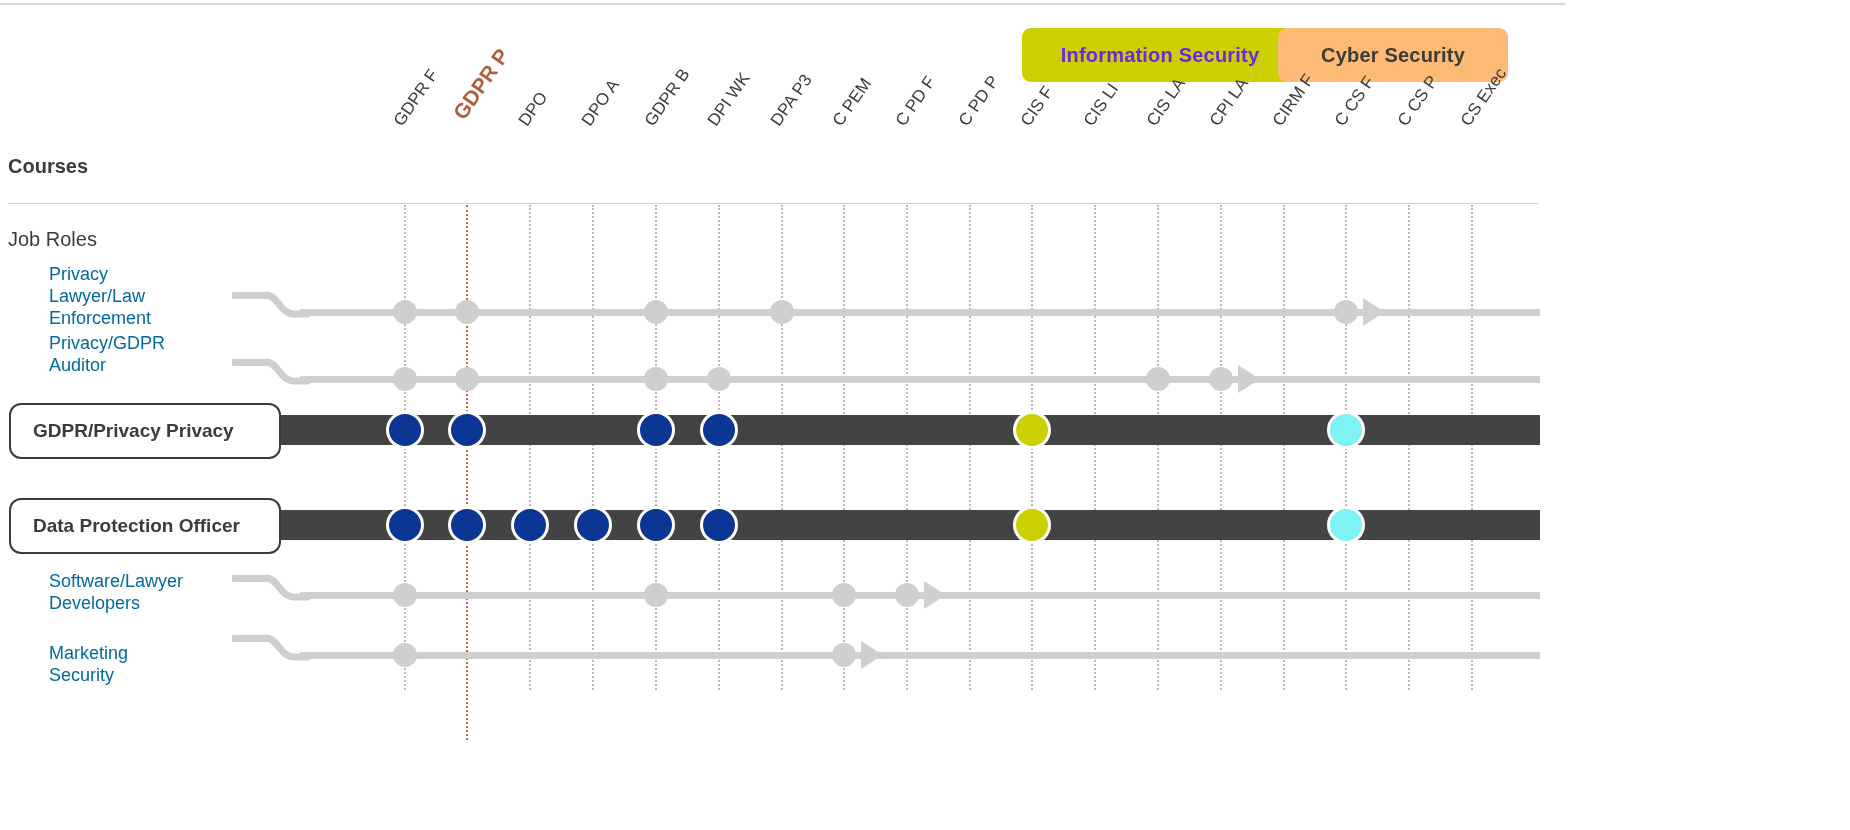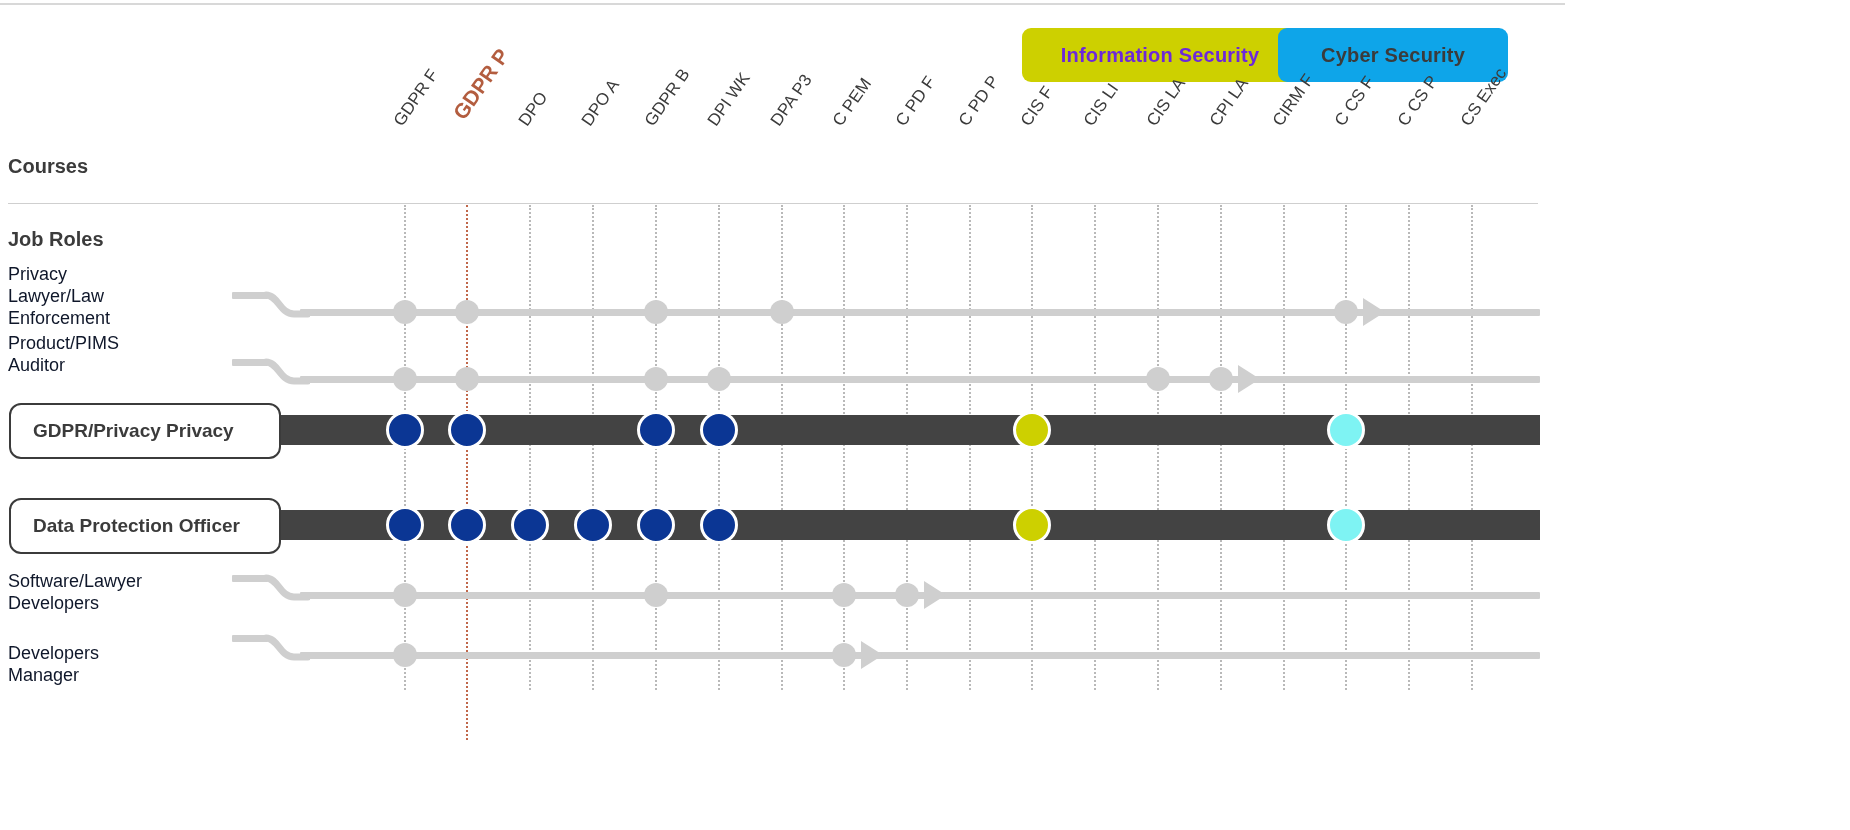--- a/index.html
+++ b/index.html
@@ -19,26 +19,26 @@
   
   .pill{
     position:absolute;
     display:flex;align-items:center;justify-content:center;
     border-radius:9px;
     font-size:20px;font-weight:600;letter-spacing:.2px;
     white-space:nowrap;
   }
   #pill-gdpr{left:396px;top:26px;width:614px;height:56px;background:#0b3694;color:#ffffff;}
   #pill-infosec{left:1022px;top:28px;width:276px;height:54px;background:#cdd000;color:#6d28d9;}
-  #pill-cyber{left:1278px;top:28px;width:230px;height:54px;background:#0ea5e9;color:#3b3b3b;}
+  #pill-cyber{left:1278px;top:28px;width:230px;height:54px;background:#fdba74;color:#3b3b3b;}
 
   
   #courses-label{position:absolute;left:8px;top:155px;font-size:20px;font-weight:600;color:#3b3b3b;}
   #header-rule{position:absolute;left:8px;top:203px;width:1530px;height:1px;background:#cfcfcf;}
-  #jobroles-label{position:absolute;left:8px;top:228px;font-size:20px;font-weight:700;color:#3b3b3b;}
+  #jobroles-label{position:absolute;left:8px;top:228px;font-size:20px;font-weight:400;color:#3b3b3b;}
 
   
   .col-label{
     position:absolute;
     font-size:17px;
     font-weight:500;
     color:#3b3b3b;
     white-space:nowrap;
     transform-origin:left bottom;
     transform:rotate(-55deg);
@@ -47,23 +47,24 @@
 
   
   .guide{position:absolute;top:205px;width:0;border-left:2px dotted #b9b9b9;}
   .guide.hl{border-left:2px dotted #c0674a;}
 
   
   .row{position:absolute;left:0;}
   .row-label{
     position:absolute;
     font-size:18px;
-    color:#0f172a;
+    color:#0369a1;
     line-height:1.22;
     white-space:pre-line;
+    margin-left:41px;
   }
   
   .track{position:absolute;height:7px;background:#cfcfcf;border-radius:1px;}
   .track-stub{position:absolute;height:7px;background:#cfcfcf;border-radius:1px;}
   .step{position:absolute;width:46px;height:34px;}
   .step svg{display:block;}
   .arrow{position:absolute;width:0;height:0;
     border-top:14px solid transparent;border-bottom:14px solid transparent;
     border-left:22px solid #cfcfcf;}
 
@@ -170,21 +171,21 @@
         </div>
         <div class="track" style="left: 300px; top: 309px; width: 1240px;"></div>
         <div class="arrow" style="left: 1363px; top: 298px;"></div>
         <div class="dot grey" style="left: 393px; top: 300px;"></div>
         <div class="dot grey" style="left: 455px; top: 300px;"></div>
         <div class="dot grey" style="left: 644px; top: 300px;"></div>
         <div class="dot grey" style="left: 770px; top: 300px;"></div>
         <div class="dot grey" style="left: 1334px; top: 300px;"></div>
       </div>
       <div class="row">
-        <div class="row-label" style="left: 8px; top: 333px;">Product/PIMS Auditor</div>
+        <div class="row-label" style="left: 8px; top: 333px;">Privacy/GDPR Auditor</div>
         <div class="track-stub" style="left: 232px; top: 359px; width: 36px;"></div>
         <div class="step" style="left: 264px; top: 357px;">
           <svg width="46" height="34" viewBox="0 0 46 34">
             <path d="M2 5 C 14 5, 16 24, 30 24 L 44 24" fill="none" stroke="#cfcfcf" stroke-width="7" stroke-linecap="round"></path>
           </svg>
         </div>
         <div class="track" style="left: 300px; top: 376px; width: 1240px;"></div>
         <div class="arrow" style="left: 1238px; top: 365px;"></div>
         <div class="dot grey" style="left: 393px; top: 367px;"></div>
         <div class="dot grey" style="left: 455px; top: 367px;"></div>
@@ -229,21 +230,21 @@
           </svg>
         </div>
         <div class="track" style="left: 300px; top: 592px; width: 1240px;"></div>
         <div class="arrow" style="left: 924px; top: 581px;"></div>
         <div class="dot grey" style="left: 393px; top: 583px;"></div>
         <div class="dot grey" style="left: 644px; top: 583px;"></div>
         <div class="dot grey" style="left: 832px; top: 583px;"></div>
         <div class="dot grey" style="left: 895px; top: 583px;"></div>
       </div>
       <div class="row">
-        <div class="row-label" style="left: 8px; top: 643px;">Developers Manager</div>
+        <div class="row-label" style="left: 8px; top: 643px;">Marketing Security</div>
         <div class="track-stub" style="left: 232px; top: 635px; width: 36px;"></div>
         <div class="step" style="left: 264px; top: 633px;">
           <svg width="46" height="34" viewBox="0 0 46 34">
             <path d="M2 5 C 14 5, 16 24, 30 24 L 44 24" fill="none" stroke="#cfcfcf" stroke-width="7" stroke-linecap="round"></path>
           </svg>
         </div>
         <div class="track" style="left: 300px; top: 652px; width: 1240px;"></div>
         <div class="arrow" style="left: 861px; top: 641px;"></div>
         <div class="dot grey" style="left: 393px; top: 643px;"></div>
         <div class="dot grey" style="left: 832px; top: 643px;"></div>

